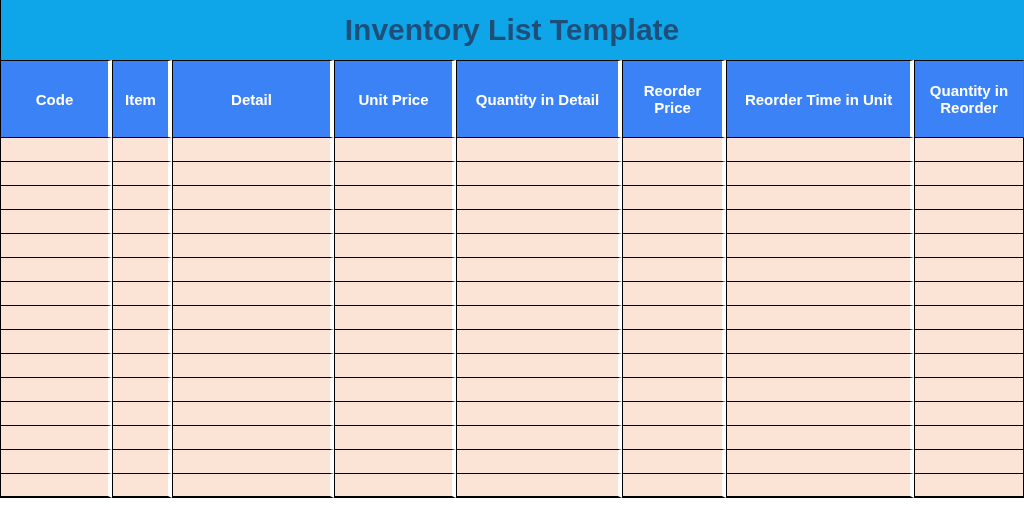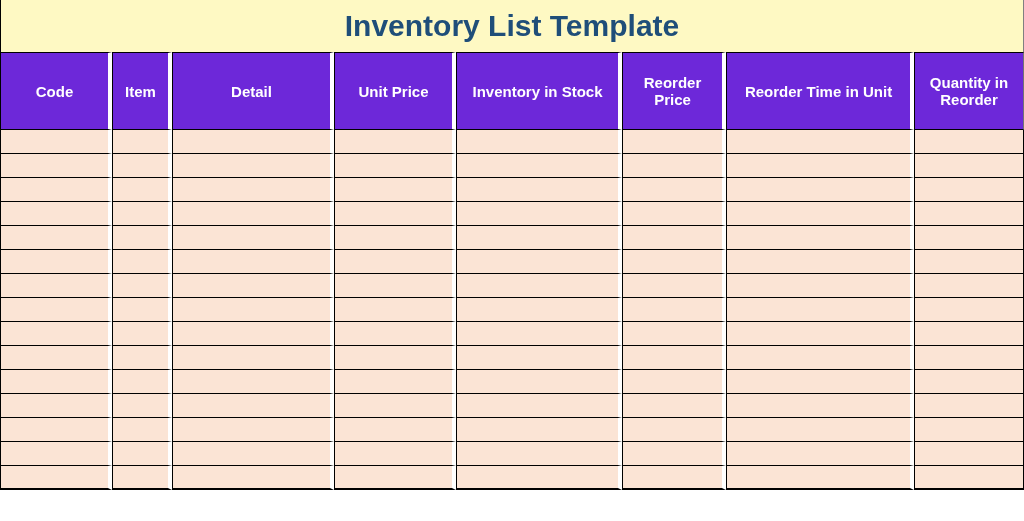--- a/index.html
+++ b/index.html
@@ -11,42 +11,42 @@
     background: #ffffff;
     font-family: Arial, Helvetica, sans-serif;
     overflow: hidden;
   }
   .page {
     width: 1024px;
     height: 521px;
   }
   .title-bar {
     width: 100%;
-    height: 52px;
+    height: 60px;
     display: flex;
     align-items: center;
     justify-content: center;
     border-left: 1px solid #000;
     border-right: 1px solid #808080;
-    background: #fef9c3;
+    background: #0ea5e9;
   }
   .title-bar h1 {
     margin: 0;
     color: #1f4e79;
     font-size: 30px;
     font-weight: 700;
   }
   table.inv {
     width: 100%;
     border-collapse: separate;
     border-spacing: 0;
     table-layout: fixed;
   }
   table.inv th {
-    background: #6d28d9;
+    background: #3b82f6;
     color: #ffffff;
     font-size: 15px;
     font-weight: 700;
     padding: 8px 6px;
     height: 78px;
     text-align: center;
     vertical-align: middle;
     border-top: 1px solid #000;
     border-bottom: 1px solid #000;
     border-left: 1px solid #000;
@@ -92,21 +92,21 @@
         <col class="c-level">
         <col class="c-time">
         <col class="c-qty">
     </colgroup>
     <thead>
       <tr>
         <th class="sep-right">Code</th>
         <th class="sep-right">Item</th>
         <th class="sep-right">Detail</th>
         <th class="sep-right">Unit Price</th>
-        <th class="sep-right">Inventory in Stock</th>
+        <th class="sep-right">Quantity in Detail</th>
         <th class="sep-right">Reorder Price</th>
         <th class="sep-right">Reorder Time in Unit</th>
         <th class="last">Quantity in Reorder</th>
       </tr>
     </thead>
     <tbody id="inv-body">
         <tr>
           <td class="sep-right"></td>
           <td class="sep-right"></td>
           <td class="sep-right"></td>

